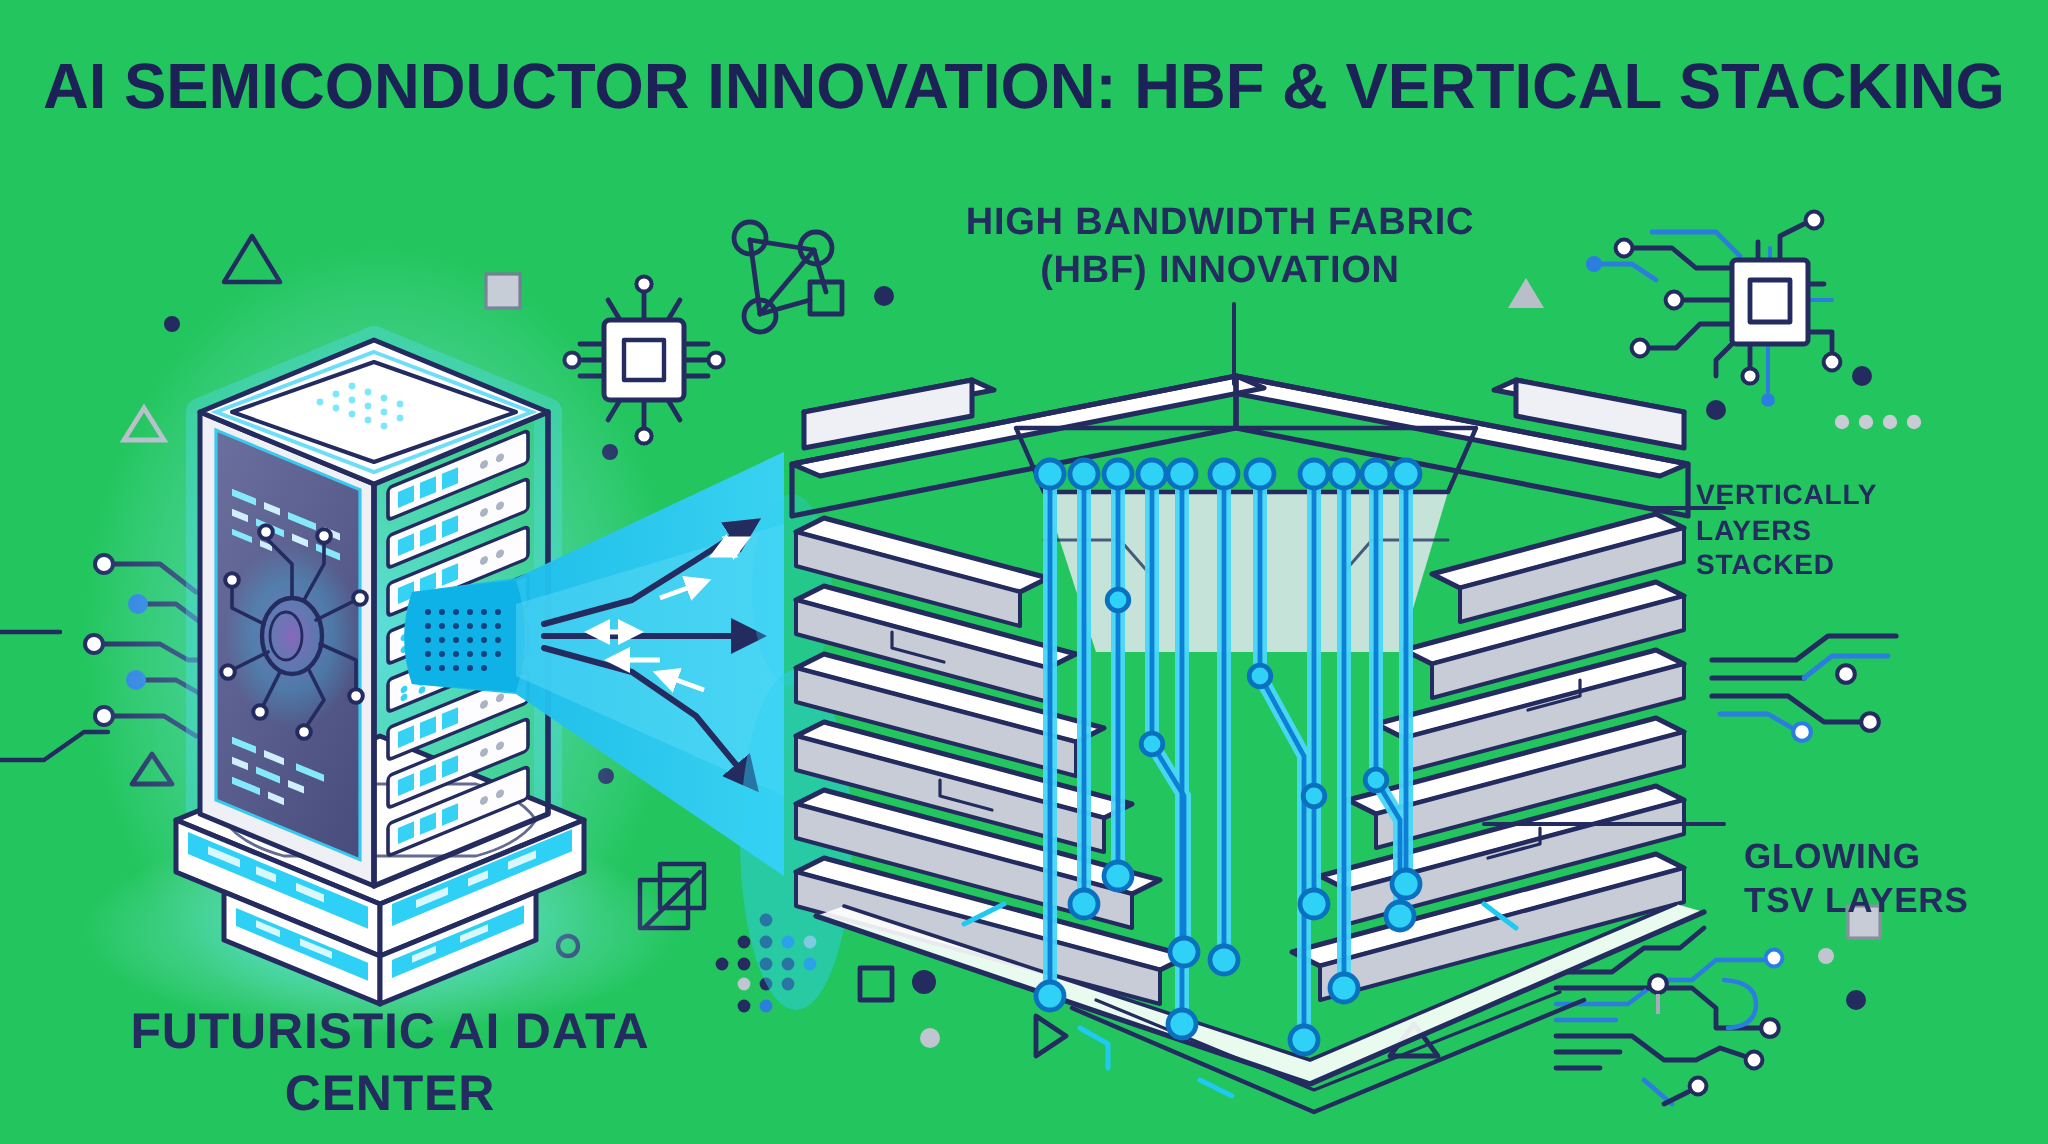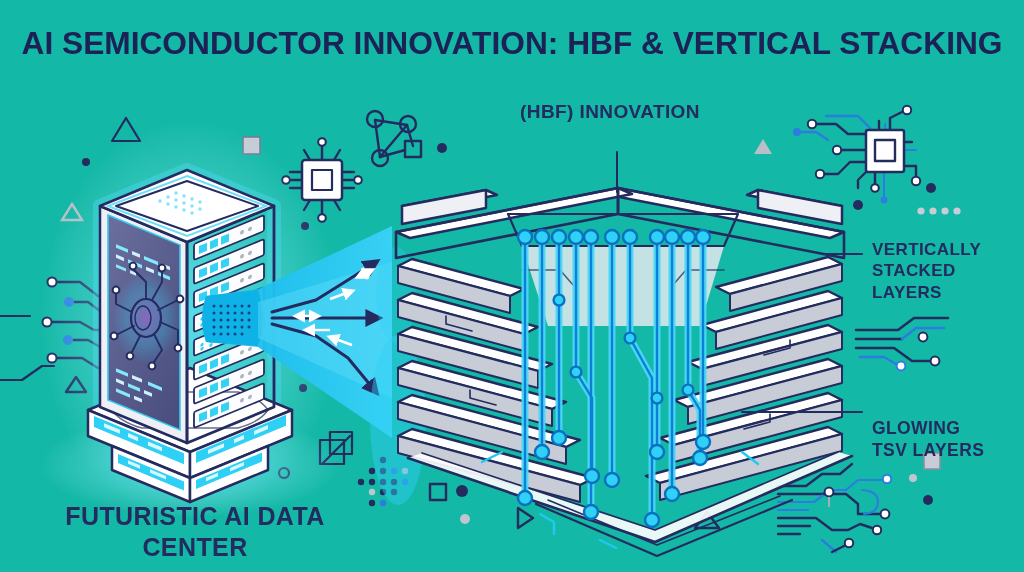--- a/index.html
+++ b/index.html
@@ -1,16 +1,16 @@
 <!DOCTYPE html>
 <html style="--titleNavy: #1c2156; --navy: #232b5f; --cyan: #1fc9f2; --cyanSoft: #7ae6fb; --blue: #2b7de0; --gray: #c7ccd6; --grayLight: #eef0f5; --panel: #565c8b; --tsvCore: #0d7fd6;"><head>
 <meta charset="utf-8">
 <style>
   html,body{margin:0;padding:0;background:#e9ebee;}
-  .canvas{position:relative;width:1024px;height:572px;background:#14b8a6;overflow:hidden;
+  .canvas{position:relative;width:1024px;height:572px;background:#22c55e;overflow:hidden;
           font-family:"Liberation Sans",sans-serif;}
   svg{position:absolute;top:0;left:0;}
   .lbl{position:absolute;font-weight:bold;color:var(--navy);line-height:1.25;letter-spacing:.4px;}
   .title{position:absolute;top:25px;left:0;width:100%;text-align:center;font-size:32px;
          font-weight:bold;color:var(--titleNavy);letter-spacing:0;transform:scaleX(.99);}
   .c{text-align:center;}
   
   .ln{stroke:var(--navy);fill:none;stroke-linecap:round;stroke-linejoin:round;}
   .lb{stroke:var(--blue);fill:none;stroke-linecap:round;stroke-linejoin:round;}
   .lc{stroke:var(--cyan);fill:none;stroke-linecap:round;stroke-linejoin:round;}
@@ -552,27 +552,28 @@
   <g>
     <line x1="617" y1="152" x2="617" y2="192" class="ln" stroke-width="2"></line>
     <line x1="824" y1="254" x2="862" y2="254" class="ln" stroke-width="2"></line>
     <line x1="742" y1="412" x2="862" y2="412" class="ln" stroke-width="2"></line>
   </g>
 </svg>
 
 <div class="title">AI SEMICONDUCTOR INNOVATION: HBF &amp; VERTICAL STACKING</div>
 
 <div class="lbl c" style="top:100px;left:420px;width:380px;font-size:19px;">
+  <div>HIGH BANDWIDTH FABRIC</div>
   <div>(HBF) INNOVATION</div>
 </div>
 
-<div class="lbl" style="top:239px;left:872px;font-size:17px;">
+<div class="lbl" style="top:239px;left:848px;font-size:14px;">
   <div>VERTICALLY</div>
+  <div>LAYERS</div>
   <div>STACKED</div>
-  <div>LAYERS</div>
 </div>
 
 <div class="lbl" style="top:418px;left:872px;font-size:17.5px;">
   <div>GLOWING</div>
   <div>TSV LAYERS</div>
 </div>
 
 <div class="lbl c" style="top:501px;left:30px;width:330px;font-size:25px;">
   <div>FUTURISTIC AI DATA CENTER</div>
 </div>

